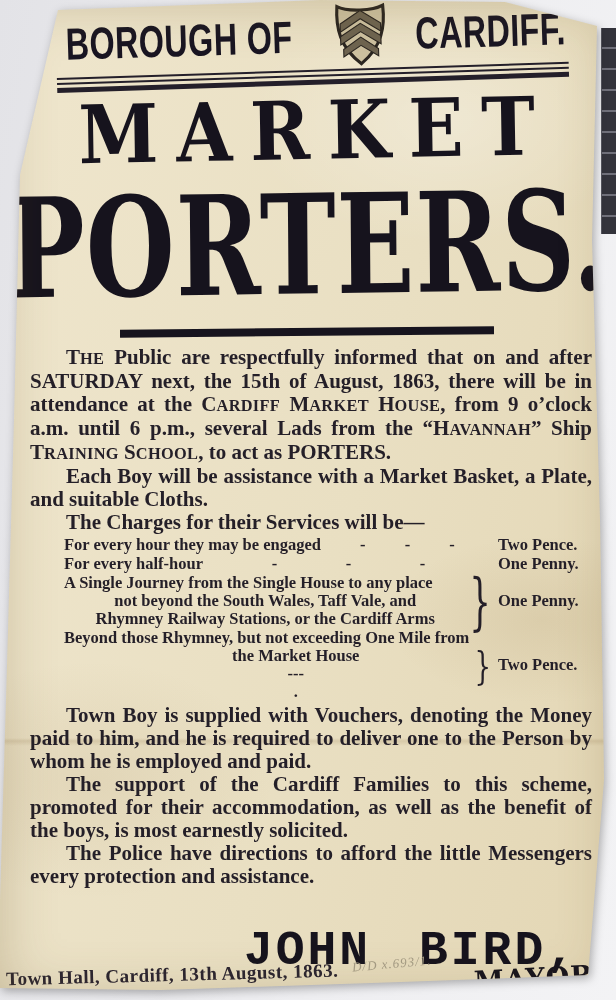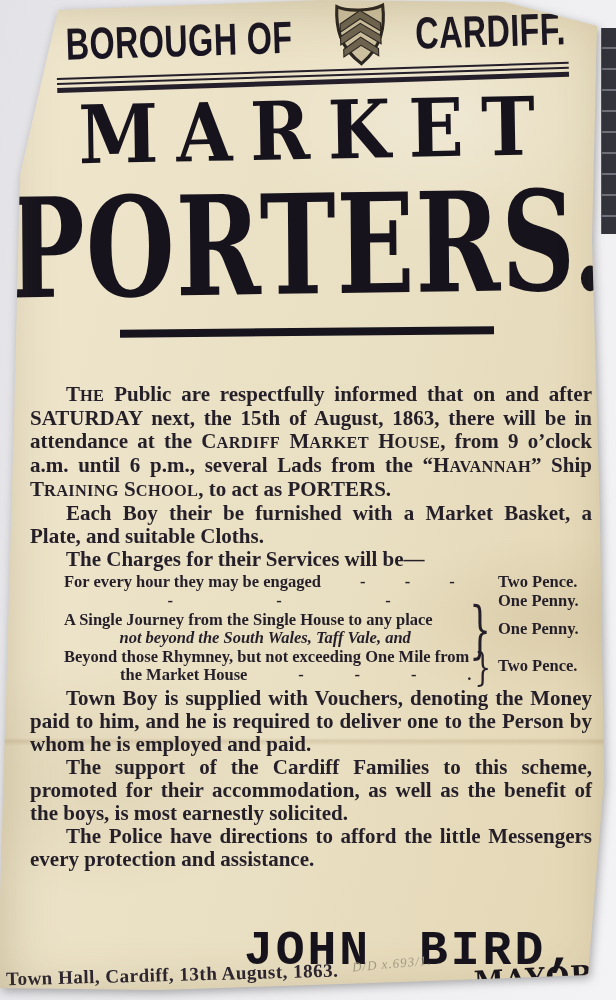--- a/index.html
+++ b/index.html
@@ -54,30 +54,30 @@
     transform:scaleY(1.12) rotate(-1deg);transform-origin:center top;white-space:nowrap;
   }
   .h-porters{
     position:absolute;left:0;right:0;top:176px;text-align:center;
     font-family:"DejaVu Serif",serif;font-weight:700;font-size:100px;line-height:100px;
     letter-spacing:1px;color:#16131d;
     transform:scale(1.02,1.38) rotate(-.6deg);transform-origin:center top;white-space:nowrap;
   }
   .thick-rule{position:absolute;left:120px;top:328px;width:374px;height:8px;background:#17141e;transform:rotate(-.5deg);}
   
-  .body-text{position:absolute;left:0;right:0;top:346px;padding:0 24px 0 30px;font-size:21px;line-height:23px;font-weight:700;color:#241f28;margin-top:37px;}
+  .body-text{position:absolute;left:0;right:0;top:346px;padding:0 24px 0 30px;font-size:21px;line-height:23px;font-weight:700;color:#241f28;}
   .para{margin:0;text-align:justify;text-indent:36px;}
   .seg-sc{font-size:.78em;letter-spacing:.3px;}
   
   .charges{margin:2px 0 3px 0;}
   .charge-row{display:flex;align-items:center;padding-left:34px;font-size:16.5px;line-height:18px;font-weight:700;margin-bottom:1px;color:#241f28;}
   .charge-desc{flex:1;min-width:0;}
   .charge-line{display:flex;align-items:center;white-space:nowrap;}
-  .charge-line.cont{justify-content:center;font-style:italic;}
-  .charge-line.contdash{margin-left:56px;}
+  .charge-line.cont{justify-content:center;}
+  .charge-line.contdash{margin-left:56px;flex-direction:column;}
   .dash-spread{flex:1;display:flex;justify-content:space-evenly;align-items:baseline;}
   .brace{font-family:"DejaVu Serif",serif;font-weight:400;color:#241f28;margin:0 3px;}
   .brace-3{font-size:34px;transform:scaleY(1.8);}
   .brace-2{font-size:26px;transform:scaleY(1.5);}
   .charge-price{width:94px;padding-left:4px;white-space:nowrap;}
   
   .signature{
     position:absolute;right:38px;top:924px;
     font-family:Liberation Mono, monospace;font-weight:700;font-size:48px;letter-spacing:3px;word-spacing:16px;
     color:#16131d;white-space:nowrap;
@@ -125,56 +125,60 @@
         </div>
       </div>
 
       <div class="h-market">MARKET</div>
       <div class="h-porters">PORTERS.</div>
       <div class="thick-rule"></div>
 
       <div class="body-text">
         <div>
             <p class="para"><span class="seg-n">T</span><span class="seg-sc">HE</span><span class="seg-n"> Public are respectfully informed that on and after SATURDAY next, the 15th of August, 1863, there will be in attendance at the </span><span class="seg-n">C</span><span class="seg-sc">ARDIFF</span><span class="seg-n"> M</span><span class="seg-sc">ARKET</span><span class="seg-n"> H</span><span class="seg-sc">OUSE</span><span class="seg-n">, from 9 o’clock a.m. until 6 p.m., several Lads from the “H</span><span class="seg-sc">AVANNAH</span><span class="seg-n">” Ship T</span><span class="seg-sc">RAINING</span><span class="seg-n"> S</span><span class="seg-sc">CHOOL</span><span class="seg-n">, to act as PORTERS.</span></p>
-            <p class="para"><span class="seg-n">Each Boy their be furnished with a Market Basket, a Plate, and suitable Cloths.</span></p>
+            <p class="para"><span class="seg-n">Each Boy will be assistance with a Market Basket, a Plate, and suitable Cloths.</span></p>
             <p class="para"><span class="seg-n">The Charges for their Services will be—</span></p>
           </div>
         <div id="charges" class="charges">
             <div class="charge-row">
               <div class="charge-desc">
                 <div class="charge-line">
                   <span>For every hour they may be engaged</span>
                   <span class="dash-spread">
                     <span>-</span>
                     <span>-</span>
                     <span>-</span>
                   </span>
                 </div>
               </div>
               <div class="charge-price">Two Pence.</div>
             </div>
             <div class="charge-row">
               <div class="charge-desc">
                 <div class="charge-line">
+                  <span>For every half-hour</span>
                   <span class="dash-spread">
                     <span>-</span>
                     <span>-</span>
                     <span>-</span>
                   </span>
                 </div>
               </div>
               <div class="charge-price">One Penny.</div>
             </div>
             <div class="charge-row">
               <div class="charge-desc">
                 <div class="charge-line">
                   <span>A Single Journey from the Single House to any place</span>
                 </div>
                 <div class="charge-line cont">
                   <span>not beyond the South Wales, Taff Vale, and</span>
+                </div>
+                <div class="charge-line cont">
+                  <span>Rhymney Railway Stations, or the Cardiff Arms</span>
                 </div>
               </div>
               <span class="brace brace-3">}</span>
               <div class="charge-price">One Penny.</div>
             </div>
             <div class="charge-row">
               <div class="charge-desc">
                 <div class="charge-line">
                   <span>Beyond those Rhymney, but not exceeding One Mile from</span>
                 </div>

